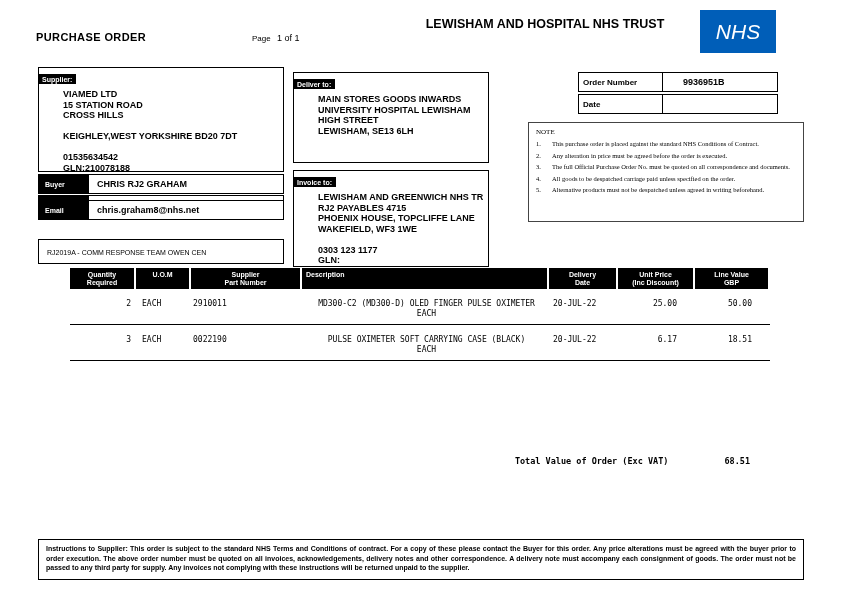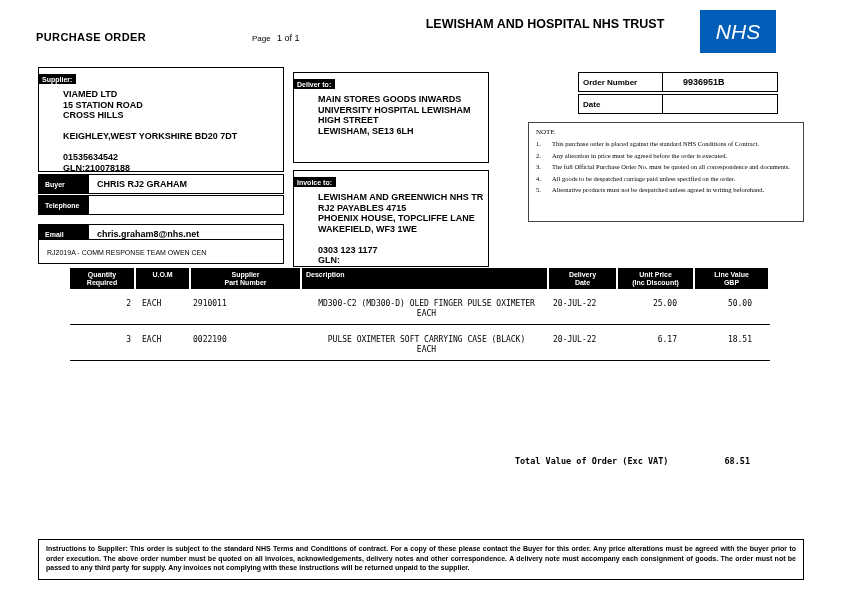--- a/index.html
+++ b/index.html
@@ -24,21 +24,21 @@
 
   
   .addr { font-weight:bold; font-size:9px; line-height:10.5px; white-space:pre-line; padding:3px 0 0 8px;margin-left:16px; }
 
   .supplier  { left:38px;  top:67px;  width:246px; height:105px; }
   .deliver   { left:293px; top:72px;  width:196px; height:91px; }
   .invoice   { left:293px; top:170px; width:196px; height:97px; }
 
   
   .frow { height:20px; width:246px; left:38px; display:flex; align-items:stretch; }
-  .buyer-row { top:174px; } .tel-row { top:195px; } .email-row { top:224px;text-align:center; }
+  .buyer-row { top:174px; } .tel-row { top:195px; } .email-row { top:200px;text-align:center; }
   .rtag { background:#000; color:#fff; font-size:7px; font-weight:bold; padding:0 6px; display:flex; align-items:center; min-width:50px; }
   .rval { position:absolute; left:58px; top:50%; transform:translateY(-50%); font-weight:bold; font-size:9px; }
 
   .costc { left:38px; top:239px; width:246px; height:25px; font-size:7px; padding:9px 0 0 8px; }
 
   
   .orow { width:200px; left:578px; height:20px; display:flex; align-items:stretch; }
   .orow1 { top:72px;gap:12px; } .orow2 { top:94px; }
   .olbl { width:84px; border-right:1px solid #000; font-size:8px; font-weight:bold; padding:5px 4px 0 4px; }
   .oval { flex:1; font-size:9px; font-weight:bold; padding:4px 6px 0 8px; }

